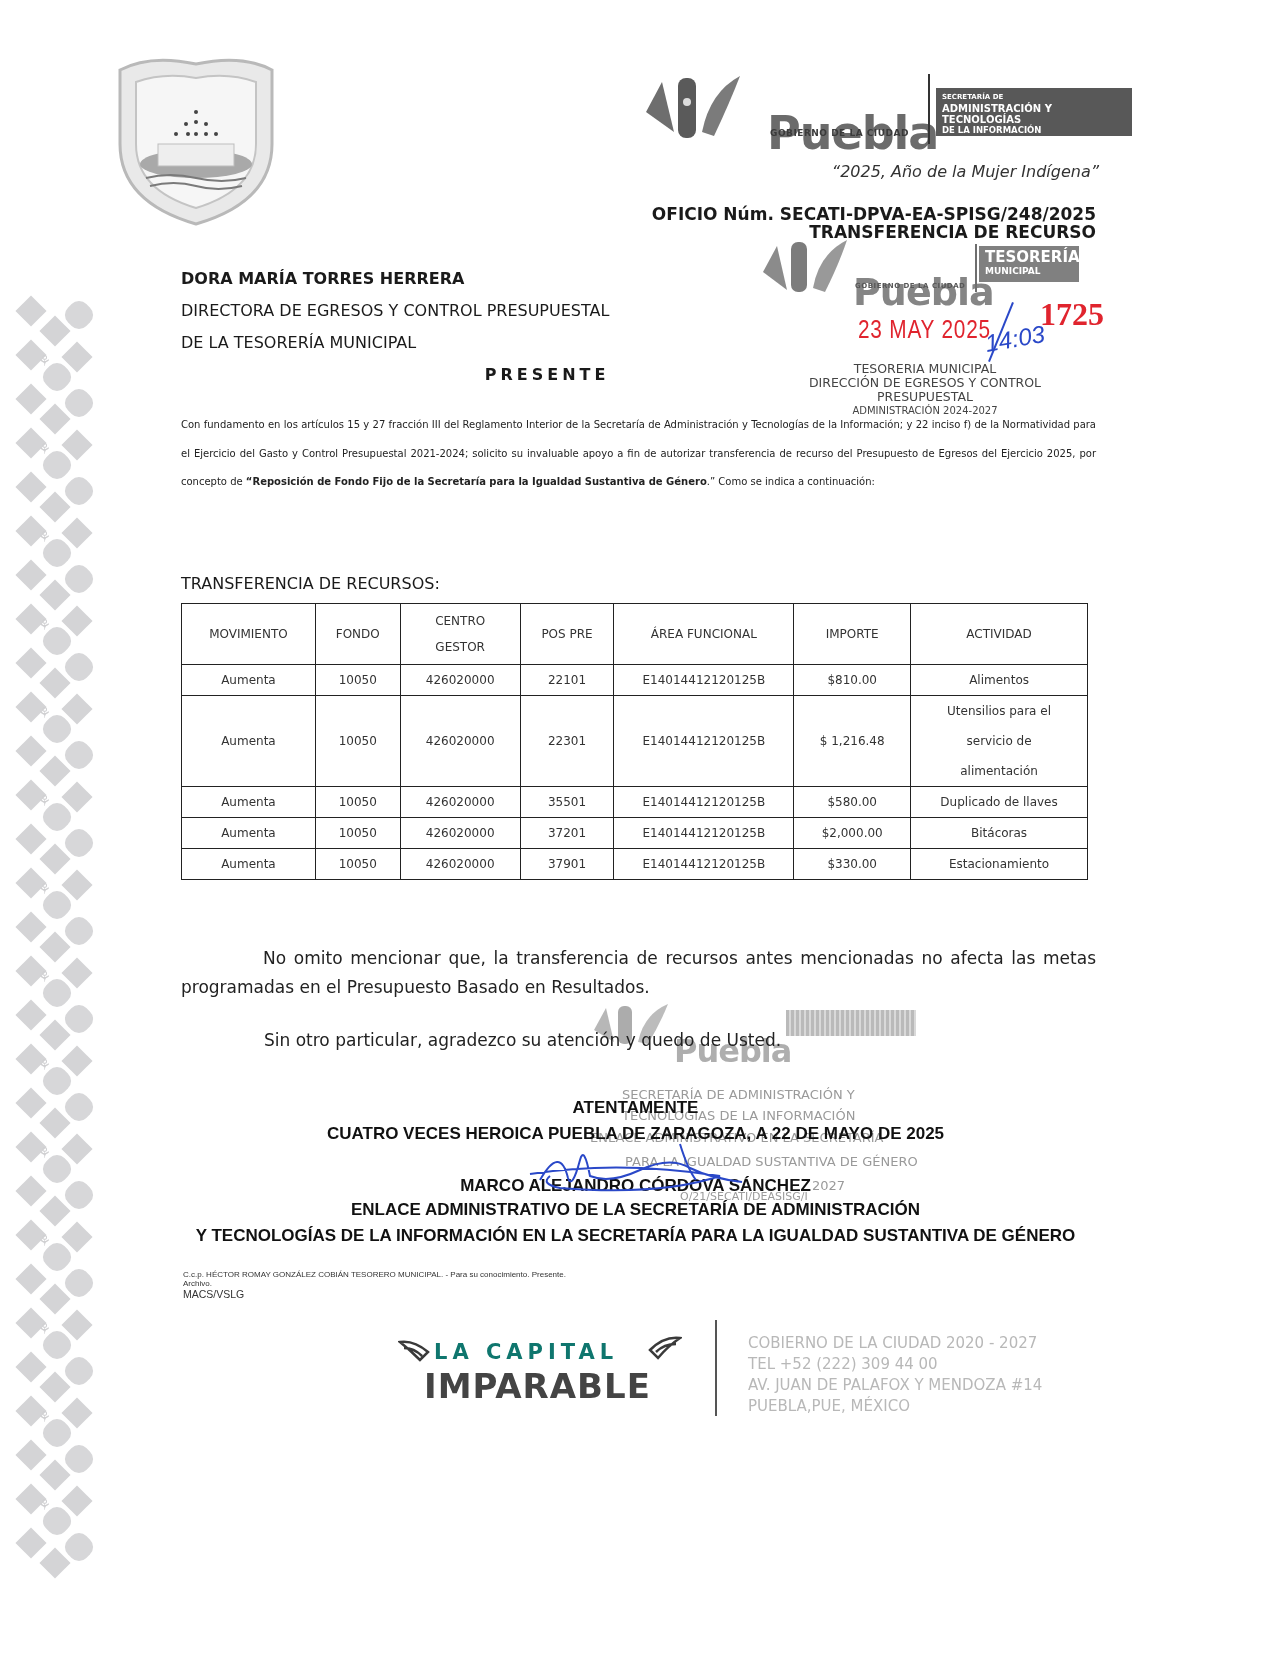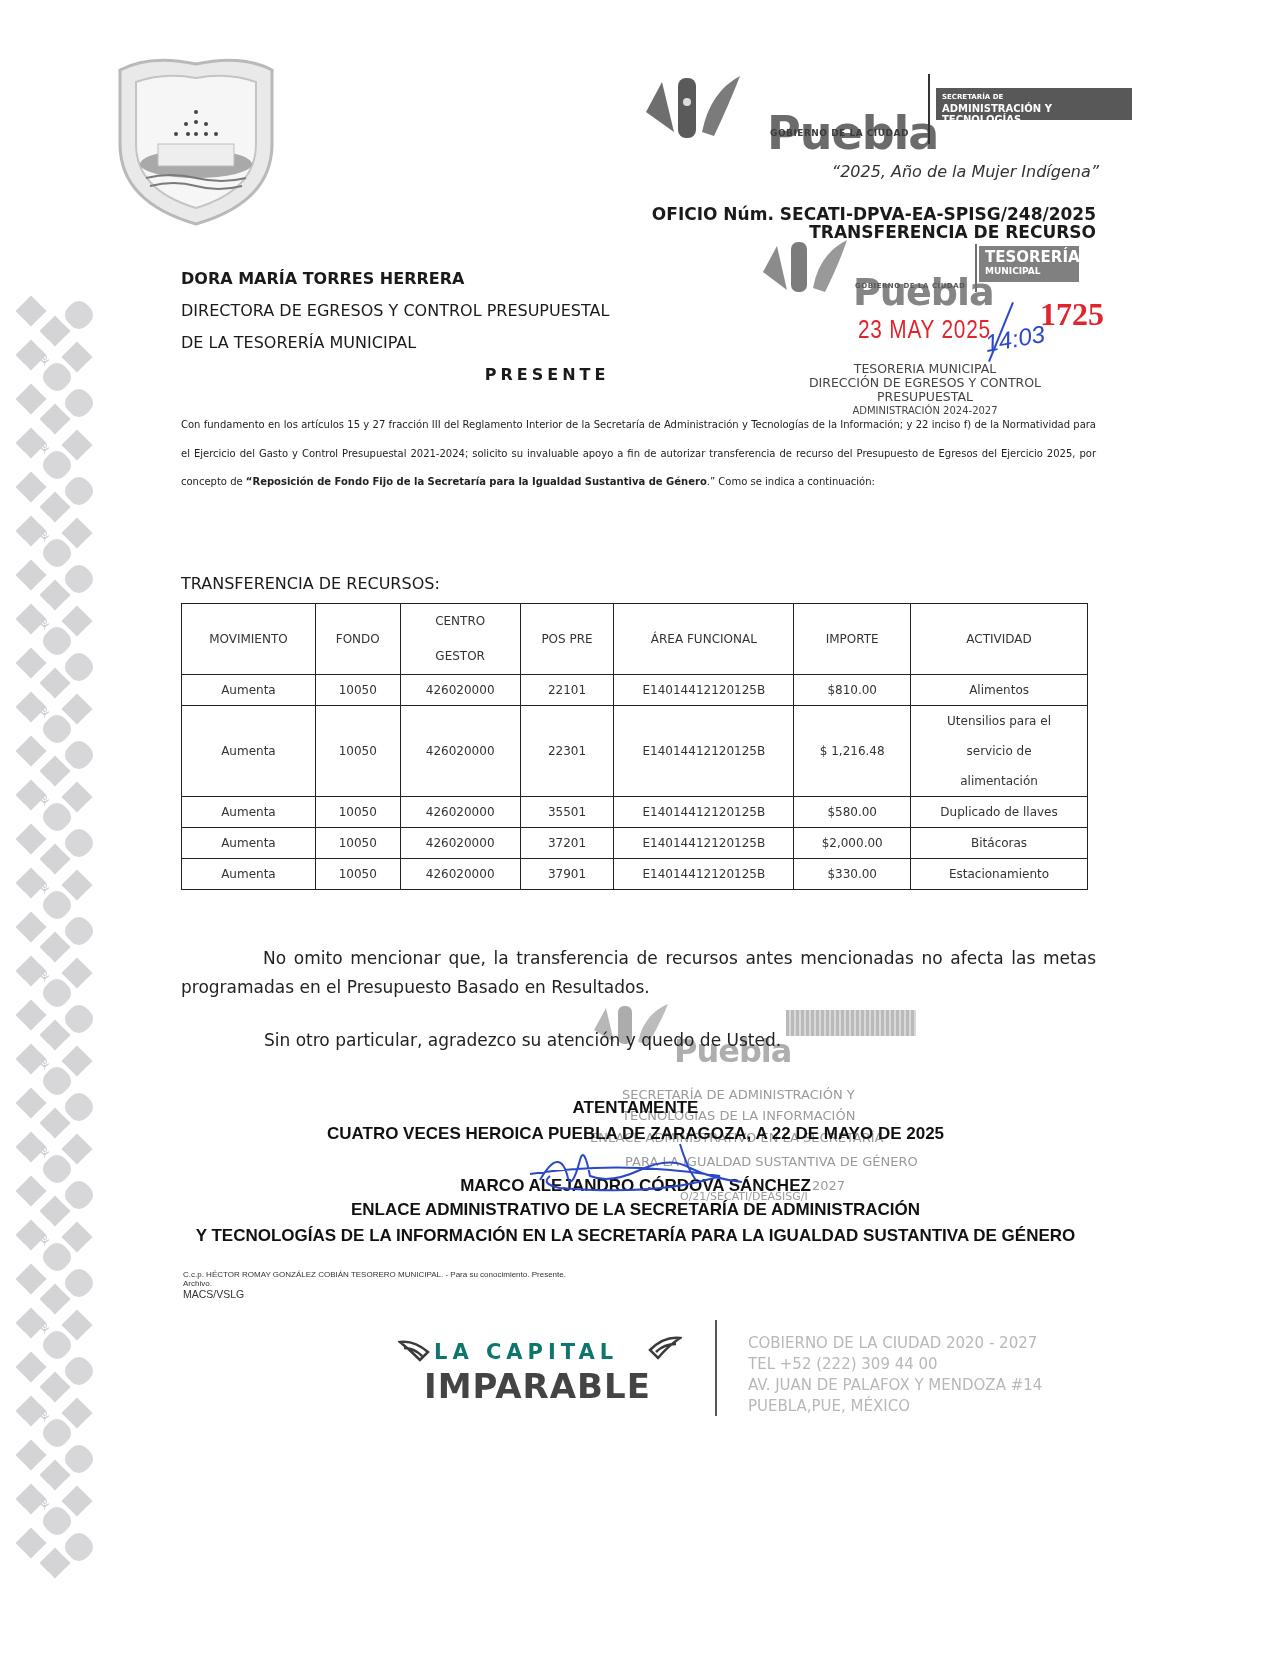--- a/index.html
+++ b/index.html
@@ -219,21 +219,21 @@
 <div class="abs hdr-logo">
   <svg class="abs" style="left:-32px;top:0;" width="110" height="70" viewBox="0 0 110 70">
     <path d="M6 40 L22 10 L34 60 Z" fill="#6e6e6e"></path>
     <rect x="38" y="6" width="18" height="60" rx="8" fill="#5a5a5a"></rect>
     <circle cx="47" cy="30" r="4" fill="#ddd"></circle>
     <path d="M62 60 Q70 20 100 4 Q90 30 74 64 Z" fill="#7b7b7b"></path>
   </svg>
   <span class="abs puebla-word" style="left:95px;top:6px;font-size:46px;">Puebla</span>
   <span class="abs gob-text" style="left:98px;top:56px;">GOBIERNO DE LA CIUDAD</span>
   <div class="abs" style="left:256px;top:2px;width:2px;height:70px;background:#333;"></div>
-  <div class="abs dept-box" style="left:264px;top:16px;width:196px;height:32px;padding:4px 6px;box-sizing:border-box;">
+  <div class="abs dept-box" style="left:264px;top:16px;width:196px;height:48px;padding:4px 6px;box-sizing:border-box;">
     <div style="font-size:7px;">SECRETARÍA DE</div>
     <div style="font-size:10px;">ADMINISTRACIÓN Y TECNOLOGÍAS</div>
     <div style="font-size:8.5px;">DE LA INFORMACIÓN</div>
   </div>
 </div>
 
 <div class="abs motto">“2025, Año de la Mujer Indígena”</div>
 <div class="abs oficio">OFICIO Núm. SECATI-DPVA-EA-SPISG/248/2025</div>
 <div class="abs transf-title">TRANSFERENCIA DE RECURSO</div>
 
@@ -280,21 +280,21 @@
       <col style="width:120px">
       <col style="width:94px">
       <col style="width:180px">
       <col style="width:117px">
       <col style="width:177px">
   </colgroup>
   <thead>
     <tr>
       <th>MOVIMIENTO</th>
       <th>FONDO</th>
-      <th style="line-height:35px;padding:0 12px;text-align:center;">CENTRO GESTOR</th>
+      <th style="line-height:26px;padding:0 12px;text-align:center;">CENTRO GESTOR</th>
       <th>POS PRE</th>
       <th>ÁREA FUNCIONAL</th>
       <th>IMPORTE</th>
       <th>ACTIVIDAD</th>
     </tr>
   </thead>
   <tbody id="tbody">
       <tr>
         <td>Aumenta</td>
         <td>10050</td>

